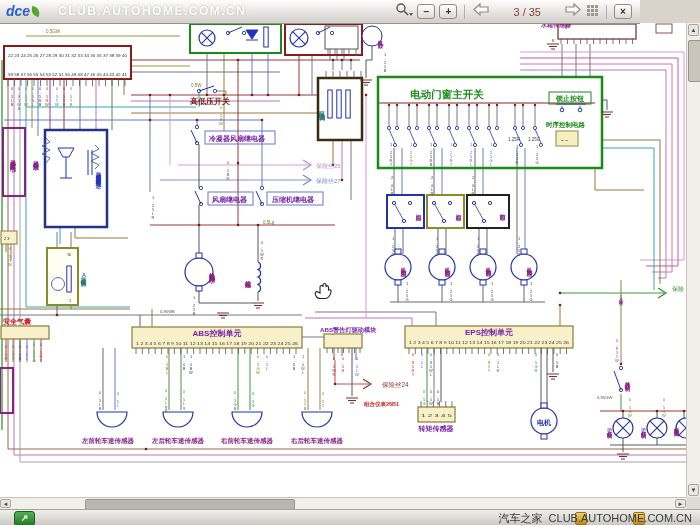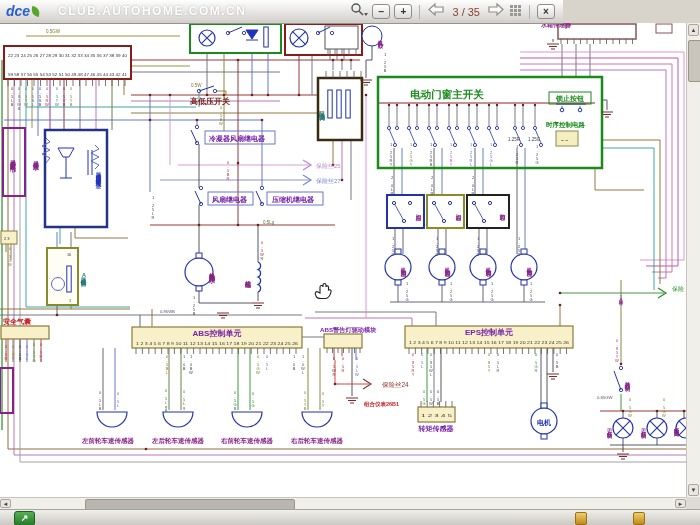--- a/index.html
+++ b/index.html
@@ -1,24 +1,24 @@
 <!DOCTYPE html>
 <html><head>
 <meta charset="utf-8">
 <style>
   html,body{margin:0;padding:0}
   body{width:700px;height:525px;overflow:hidden;position:relative;background:#d8d4cc;font-family:"Liberation Sans",sans-serif}
-  .toolbar{position:absolute;left:0;top:0;width:563px;height:23px;background:linear-gradient(#fefefe,#d2cfca);border-bottom:1px solid #96938e;z-index:5}
+  .toolbar{position:absolute;left:0;top:0;width:640px;height:23px;background:linear-gradient(#fefefe,#d2cfca);border-bottom:1px solid #96938e;z-index:5}
   .logo{position:absolute;left:6px;top:3px;font-style:italic;font-weight:bold;font-size:14px;color:#2a5fd0}
   .leaf{display:inline-block;width:9px;height:9px;background:#56a62a;border-radius:0 80% 0 80%;margin-left:1px;transform:rotate(18deg)}
   .watermark{position:absolute;left:58px;top:4px;color:#fff;font-weight:bold;font-size:12px;letter-spacing:1.5px;text-shadow:0 0 2px #aaa;white-space:nowrap}
   .tools{position:absolute;right:8px;top:2px;height:19px;display:flex;align-items:center;gap:4px}
   .tbtn{width:18px;height:15px;border:1px solid #8f8d88;border-radius:3px;background:linear-gradient(#fff,#dcdad5);font-size:10px;line-height:12px;padding:0;color:#333;font-weight:bold;text-align:center}
   .sep{width:1px;height:14px;background:#b3b1ac;margin:0 3px}
-  .pageinfo{font-size:11px;color:#8a4232;margin:0 2px;white-space:nowrap}
+  .pageinfo{font-size:11px;color:#8a4232;margin:0 18px;white-space:nowrap}
   .icon{display:inline-block}
   .canvas{position:absolute;left:0;top:23px;width:632px;height:474px;background:#fff;cursor:grab}
   .vscroll{position:absolute;left:686px;top:23px;width:14px;height:474px;background:#f1efe9;border-left:1px solid #c8c4bc;box-sizing:border-box}
   .hscroll{position:absolute;left:0;top:497px;width:686px;height:12px;background:#f1efe9;border-top:1px solid #c8c4bc;box-sizing:border-box}
   .corner{position:absolute;left:686px;top:497px;width:14px;height:12px;background:#dedbd4}
   .sbtn{position:absolute;background:#e9e6e0;border:1px solid #aaa7a0;border-radius:2px;font-size:6px;color:#444;text-align:center;line-height:11px;box-sizing:border-box}
   .vthumb{position:absolute;left:1px;top:17px;width:11px;height:40px;background:#c9c5bd;border:1px solid #98958e;border-radius:2px}
   .hthumb{position:absolute;left:85px;top:1px;width:208px;height:9px;background:#b9b6af;border:1px solid #98958e;border-radius:2px}
   .statusbar{position:absolute;left:0;top:509px;width:700px;height:16px;background:linear-gradient(#f0efec,#c9c6c0);border-top:1px solid #a6a39d}
   .launch{position:absolute;left:14px;top:1px;width:19px;height:13px;background:linear-gradient(#55b054,#267a28);border:1px solid #1d5e20;border-radius:3px;color:#fff;font-size:9px;line-height:12px;text-align:center;font-weight:bold}
@@ -685,13 +685,14 @@
   <div class="sbtn" style="left:0;top:1px;width:11px;height:9px;line-height:8px">◄</div>
   <div class="hthumb"></div>
   <div class="sbtn" style="right:0;top:1px;width:11px;height:9px;line-height:8px">►</div>
 </div>
 <div class="corner"></div>
 
 <div class="statusbar">
   <div class="launch">↗</div>
   <span class="gold g1"></span>
   <span class="gold g2"></span>
+  <div class="siteinfo"><span>汽车之家</span>&nbsp;&nbsp;<span>CLUB.AUTOHOME.COM.CN</span></div>
 </div>
 
 </body></html>

